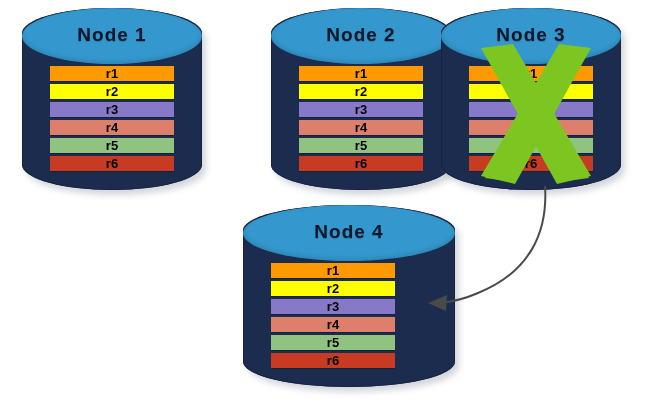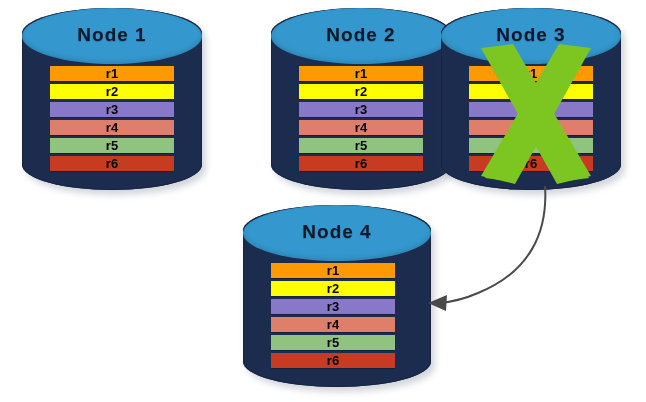--- a/index.html
+++ b/index.html
@@ -111,21 +111,21 @@
         <polygon points="148,42 122,38 44,170 74,174"></polygon>
         <polygon points="44,38 148,38 148,56 44,56" opacity="0"></polygon>
       </g>
       <g fill="#7dc520">
         <polygon points="40,40 72,36 150,168 116,176"></polygon>
         <polygon points="150,40 118,36 40,168 74,176"></polygon>
       </g>
     </svg>
   </div>
 
-  <div class="node" id="node-4" style="left:243px;top:205px;width:188px;height:182px;">
+  <div class="node" id="node-4" style="left:243px;top:205px;width:212px;height:182px;">
     <div class="cyl-shadow"></div>
     <div class="cyl-body"></div>
     <div class="cyl-top" style="height:56px;"></div>
     <div class="cyl-title" style="top:16px;font-size:19px;">Node  4</div>
     <div class="rows">
       <div class="row" style="left:28px;top:58px;width:124px;height:15px;background:#ff9900;font-size:13px;">r1</div>
       <div class="row" style="left:28px;top:76px;width:124px;height:15px;background:#ffff00;font-size:13px;">r2</div>
       <div class="row" style="left:28px;top:94px;width:124px;height:15px;background:#8878c8;font-size:13px;">r3</div>
       <div class="row" style="left:28px;top:112px;width:124px;height:15px;background:#de7f6b;font-size:13px;">r4</div>
       <div class="row" style="left:28px;top:130px;width:124px;height:15px;background:#90c380;font-size:13px;">r5</div>

